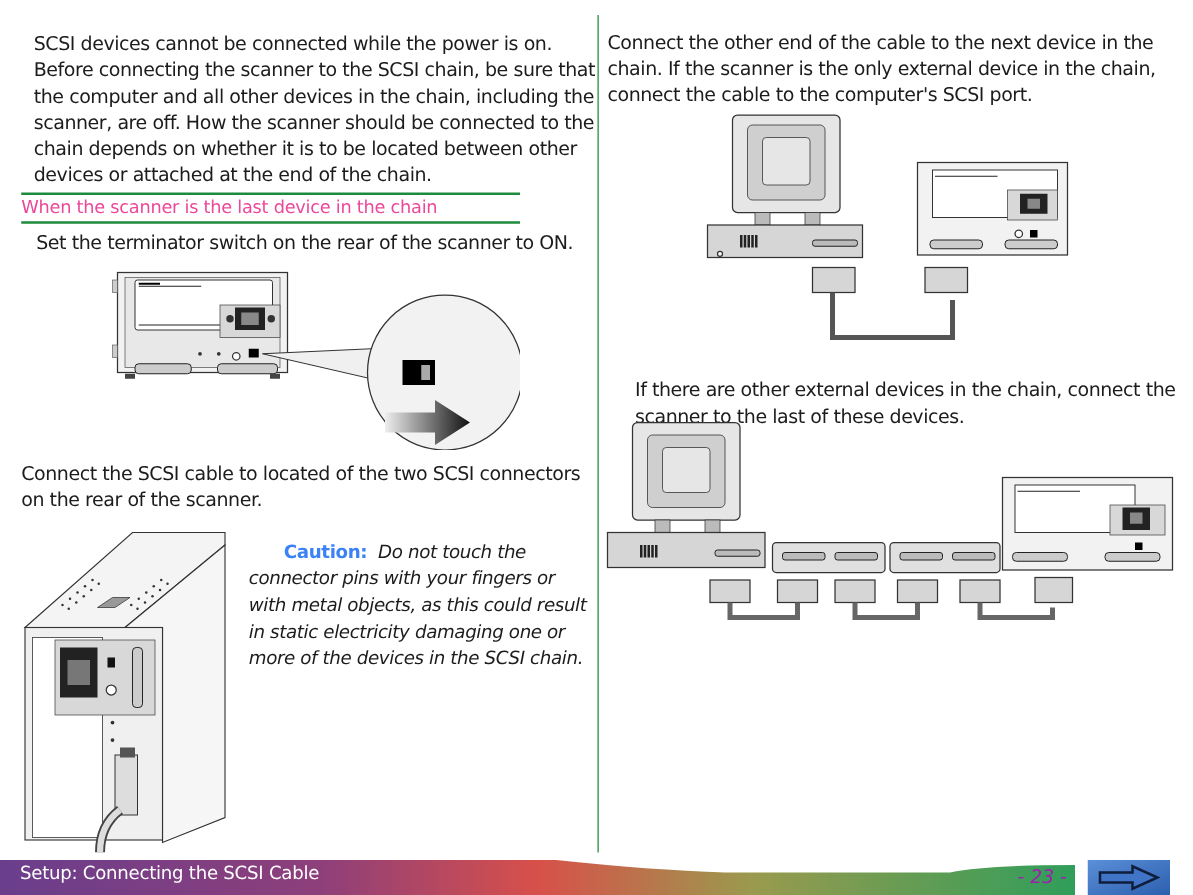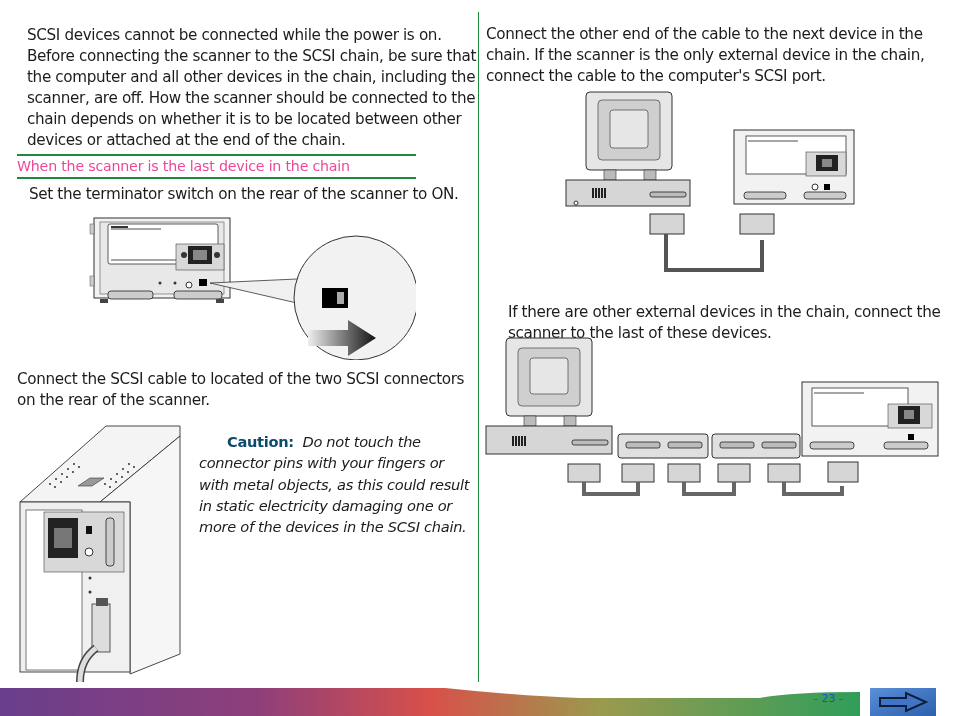--- a/index.html
+++ b/index.html
@@ -8,25 +8,25 @@
   .col-left { position: absolute; left: 17px; top: 25px; width: 450px; margin-left: 10px; }
   .col-right { position: absolute; left: 486px; top: 24px; width: 450px; }
   .divider { position: absolute; left: 478px; top: 12px; width: 1px; height: 670px; background: #1e8a3c; }
   p.body { margin: 0; font-size: 15.2px; line-height: 21px; letter-spacing: -0.35px; color: #1c1c1c; }
   .heading-wrap { position: absolute; left: 17px; top: 154px; width: 399px;
                   border-top: 2px solid #1e8a3c; border-bottom: 2px solid #1e8a3c; height: 21px; }
   .heading { margin: 0; font-size: 14.2px; font-weight: normal; line-height: 21px; letter-spacing: -0.2px; color: #ec4899; }
   .abs { position: absolute; }
   .caution { position: absolute; left: 199px; top: 431px; width: 275px; font-style: italic;
              font-size: 14.6px; line-height: 21.3px; color: #1c1c1c; letter-spacing: -0.3px; }
-  .caution .label { color: #0c4a6e; font-weight: bold; font-style: normal; padding-left: 28px; }
+  .caution .label { color: #3b82f6; font-weight: bold; font-style: normal; padding-left: 28px; }
   .footer { position: absolute; left: 0; top: 688px; width: 954px; height: 28px; }
   .footer-bar { position: absolute; left: 0; top: 0; width: 860px; height: 28px; }
   .footer-title { position: absolute; left: 16px; top: 3px; font-size: 14.5px; color: #ffffff; letter-spacing: -0.2px; }
-  .footer-page { position: absolute; left: 814px; top: 4px; font-size: 11px; color: #1d4ed8; }
+  .footer-page { position: absolute; left: 814px; top: 4px; font-size: 15px; color: #a21caf; font-style: italic; }
   .next-btn { position: absolute; left: 870px; top: 0; width: 66px; height: 28px; cursor: pointer; }
 </style>
 </head>
 <body>
 
 <div class="col-left">
   <p class="body">SCSI devices cannot be connected while the power is on. Before connecting the scanner to the SCSI chain, be sure that the computer and all other devices in the chain, including the scanner, are off.  How the scanner should be connected to the chain depends on whether it is to be located between other devices or attached at the end of the chain.</p>
 </div>
 
 <div class="heading-wrap">
@@ -223,20 +223,21 @@
       <linearGradient id="footGrad" x1="0" x2="1" y1="0" y2="0">
         <stop offset="0" stop-color="#6a3e8c"></stop>
         <stop offset="0.3" stop-color="#8e3f7a"></stop>
         <stop offset="0.5" stop-color="#d8504a"></stop>
         <stop offset="0.7" stop-color="#9a9a4e"></stop>
         <stop offset="1" stop-color="#2f9e5a"></stop>
       </linearGradient>
     </defs>
     <path d="M0,0 L445,0 Q520,8 580,10 L760,10 Q790,4 860,4 L860,28 L0,28 Z" fill="url(#footGrad)"></path>
   </svg>
+  <span class="footer-title">Setup:  Connecting the SCSI Cable</span>
   <span class="footer-page">- 23 -</span>
   <svg class="next-btn" width="66" height="28" viewBox="0 0 66 28">
     <defs>
       <linearGradient id="btnGrad" x1="0" x2="1" y1="0" y2="1">
         <stop offset="0" stop-color="#5b8fd8"></stop>
           <stop offset="1" stop-color="#2c5fae"></stop>
       </linearGradient>
     </defs>
     <rect x="0" y="0" width="66" height="28" fill="url(#btnGrad)"></rect>
     <path d="M10,10 L36,10 L36,5 L56,14 L36,23 L36,18 L10,18 Z" fill="#3f74c6" stroke="#0f1e3c" stroke-width="2"></path>

